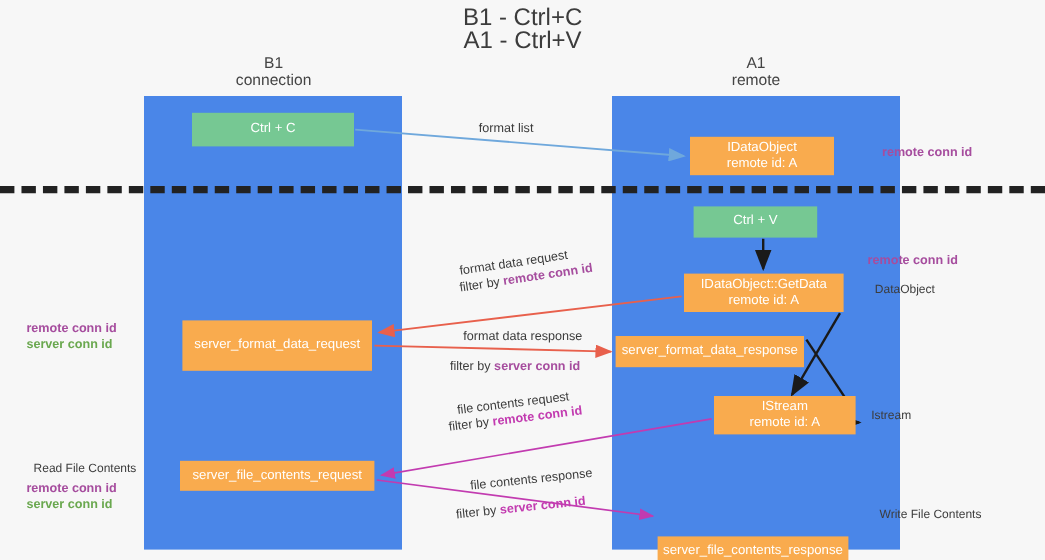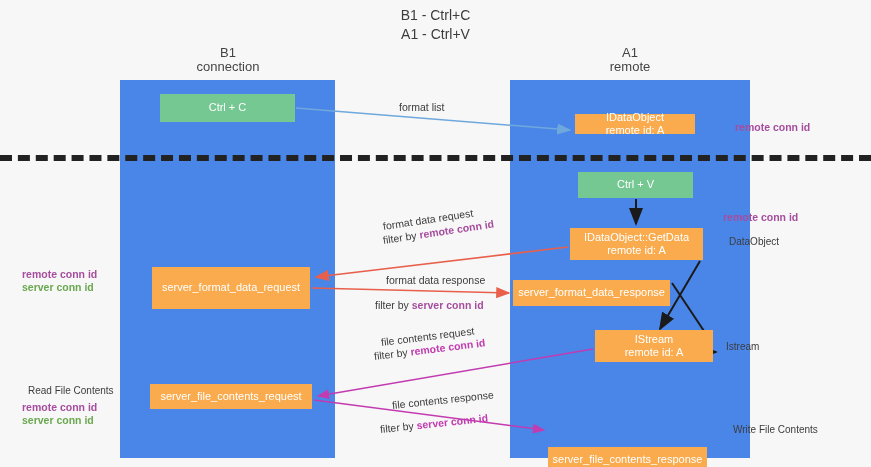--- a/index.html
+++ b/index.html
@@ -13,21 +13,21 @@
   #stage{position:absolute;left:0;top:0;width:871px;height:467px;}
 
   
   .lane{position:absolute;background:#4a86e8;}
   #lane-b1{left:120px;top:80px;width:215px;height:378px;}
   #lane-a1{left:510px;top:80px;width:240px;height:378px;}
 
   
   #title{
     position:absolute;left:0;top:6px;width:871px;
-    text-align:center;font-size:14px;color:#3c3c3c;line-height:19px;
+    text-align:center;font-size:20px;color:#3c3c3c;line-height:19px;
   }
   #title div{white-space:pre;}
 
   
   .lane-head{
     position:absolute;text-align:center;font-size:13px;color:#444;
     line-height:14px;
   }
   #head-b1{left:150px;top:46px;width:156px;}
   #head-a1{left:540px;top:46px;width:180px;}
@@ -39,22 +39,22 @@
     position:absolute;display:flex;flex-direction:column;
     align-items:center;justify-content:center;
     color:#fff;font-size:11px;line-height:13.5px;text-align:center;
     box-sizing:border-box;
   }
   .box.green{background:#76c893;}
   .box.orange{background:#f9ab4e;}
   .box .l2{display:block;}
 
   #box-ctrlc{left:160px;top:94px;width:135px;height:28px;}
-  #box-idataobject{left:575px;top:114px;width:120px;height:20px;}
-  #box-ctrlv{left:578px;top:172px;width:115px;height:26px;}
+  #box-idataobject{left:575px;top:114px;width:120px;height:32px;}
+  #box-ctrlv{left:578px;top:172px;width:103px;height:26px;}
   #box-getdata{left:570px;top:228px;width:133px;height:32px;}
   #box-sfdreq{left:152px;top:267px;width:158px;height:42px;}
   #box-sfdresp{left:513px;top:280px;width:157px;height:26px;}
   #box-istream{left:595px;top:330px;width:118px;height:32px;}
   #box-sfcreq{left:150px;top:384px;width:162px;height:25px;}
   #box-sfcresp{left:548px;top:417px;width:159px;height:26px;margin-top:30px;}
 
   
   .side{
     position:absolute;font-size:10.5px;line-height:13px;font-weight:bold;

